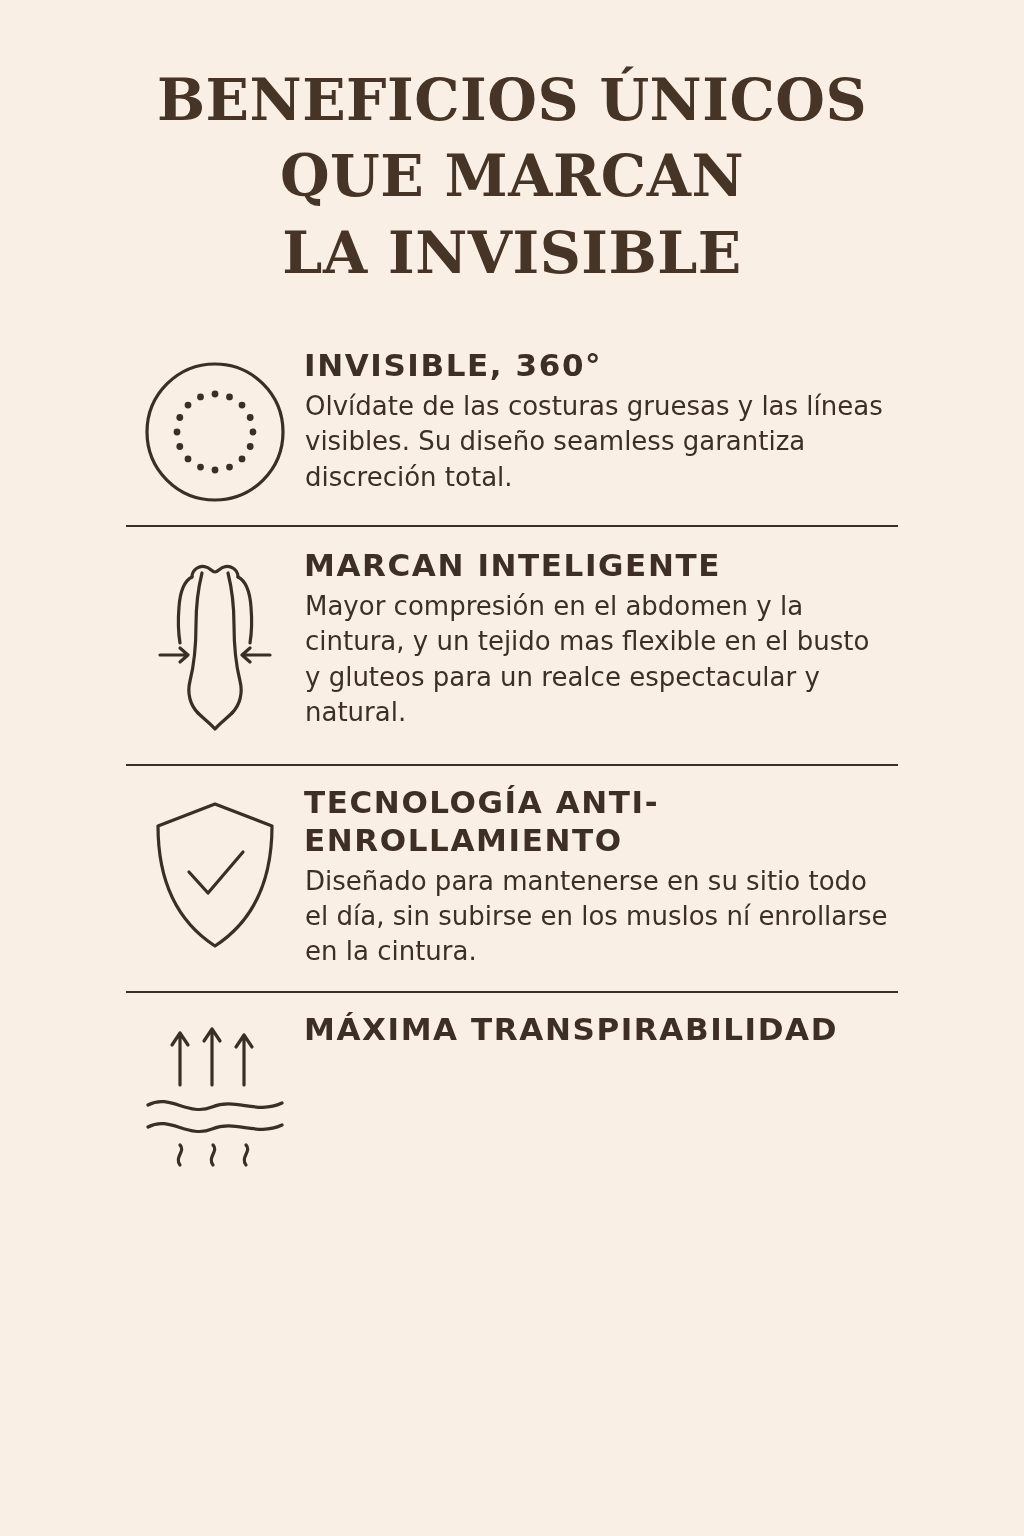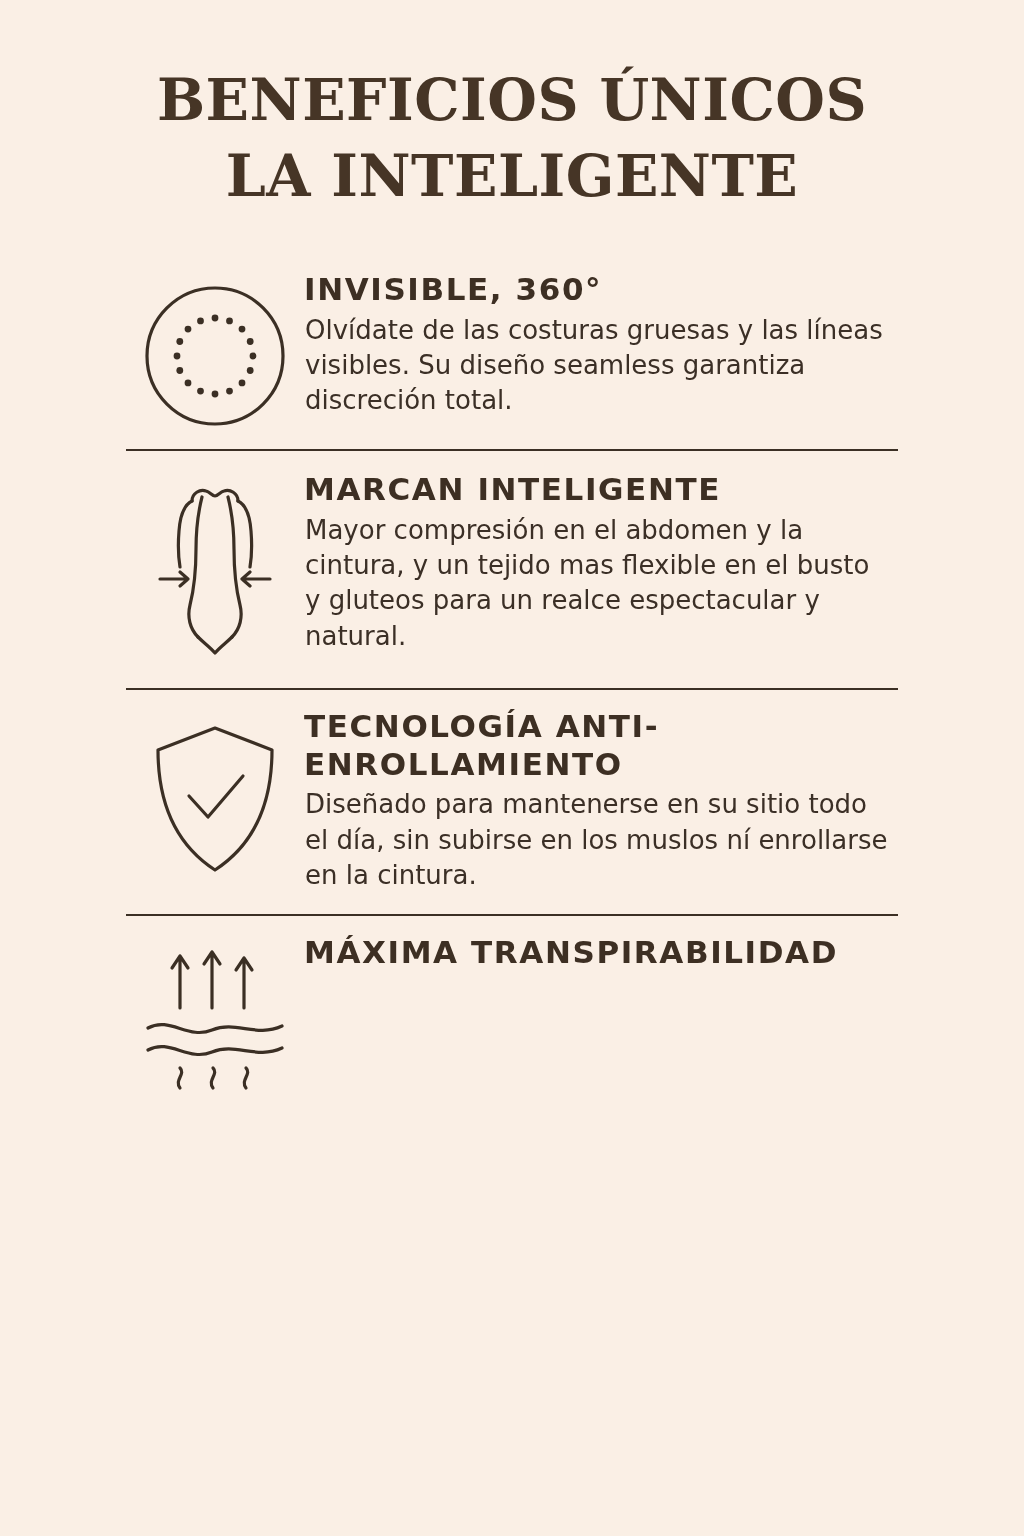--- a/index.html
+++ b/index.html
@@ -90,21 +90,22 @@
   }
   .dot { fill: #3b2f24; }
 </style>
 </head>
 <body>
 
 <div class="page">
 
   <div class="headline">
     <span class="line">BENEFICIOS ÚNICOS</span>
-    <span class="line">LA INTELIGENTE</span>
+    <span class="line">QUE MARCAN</span>
+    <span class="line">LA INVISIBLE</span>
   </div>
 
   <div class="benefits">
 
     <div class="benefit b1">
       <div class="icon-cell">
         <span>
           <svg width="146" height="146" viewBox="0 0 146 146">
             <circle class="stroke" cx="73" cy="73" r="68"></circle>
             <g class="dot">

